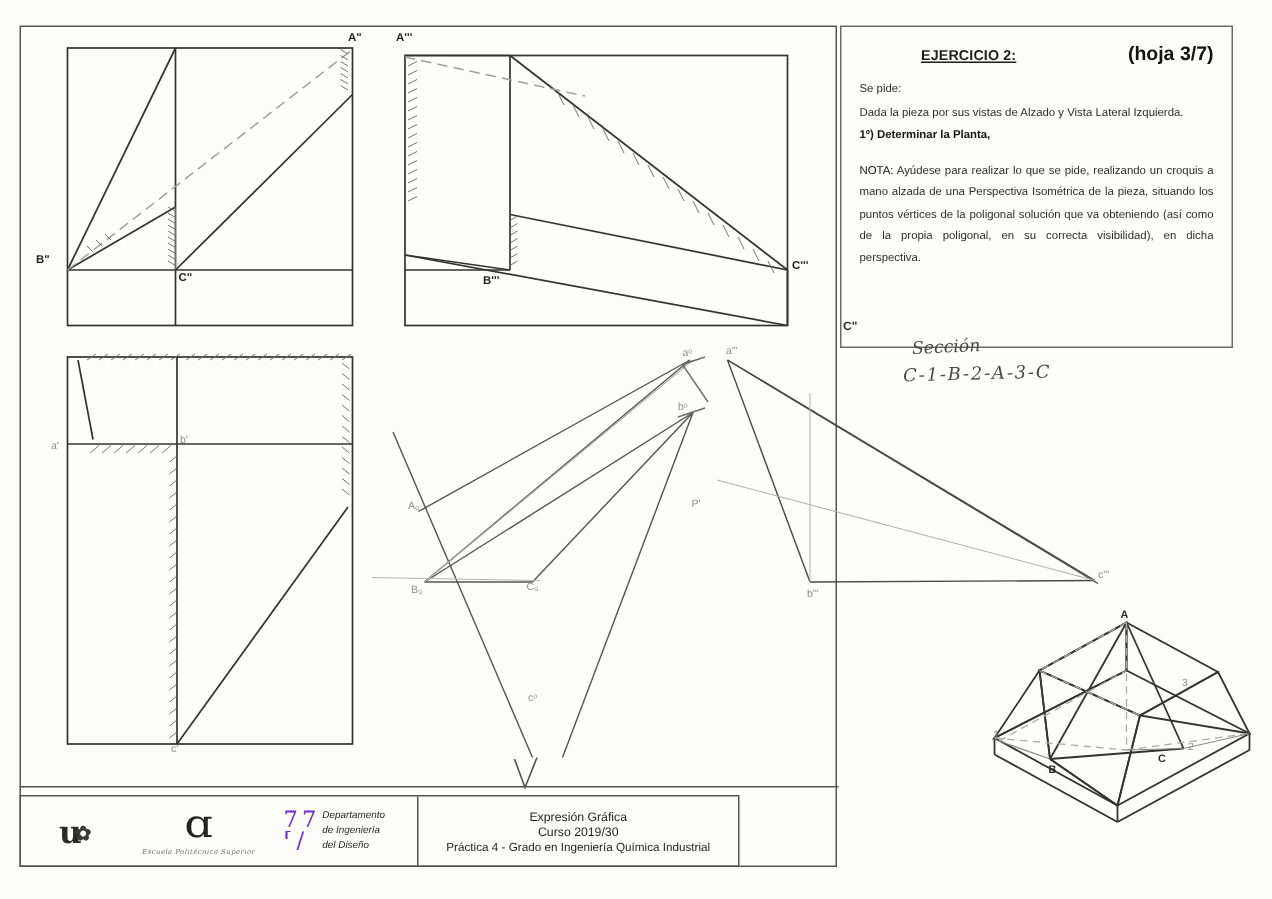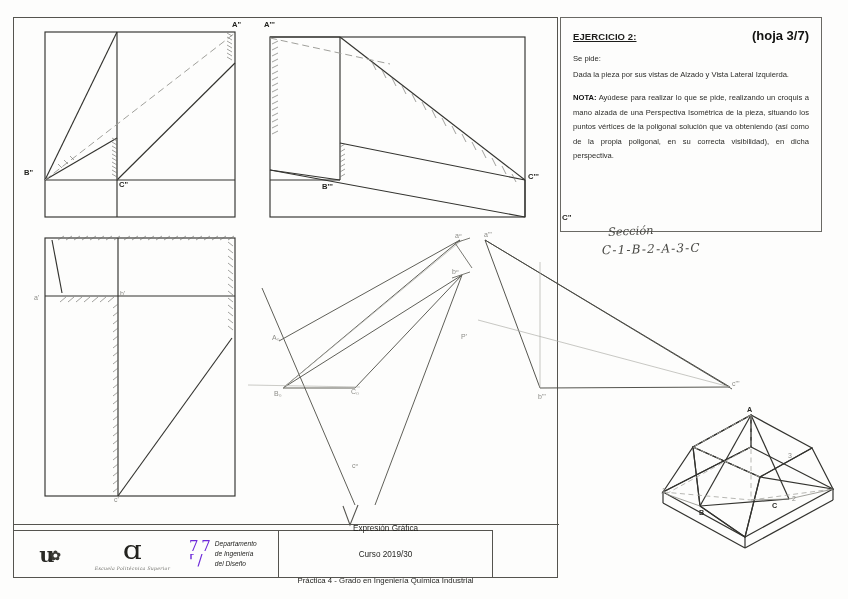--- a/index.html
+++ b/index.html
@@ -49,37 +49,38 @@
     justify-content: space-between;
     align-items: baseline;
     margin-bottom: 9px;
   }
   .panel-title {
     font-size: 9.5px;
     font-weight: bold;
     color: #1d1d1b;
     text-decoration: underline;
     letter-spacing: .1px;
+    margin-left: 41px;
   }
   .panel-sheet {
     font-size: 13px;
     font-weight: bold;
     color: #121210;
   }
   .panel-p {
     font-size: 7.6px;
     line-height: 1.92;
     color: #2b2b28;
     text-align: justify;
     margin: 0 0 1px 0;
   }
   .panel-p.b { font-weight: bold; color: #16160f; }
   .panel-p.just { text-align: justify; text-align-last: left; }
   .nota-block { margin-top: 9px; }
-  .nota-lead { font-weight: bold; color: #101010; }
+  .nota-lead { font-weight: normal; color: #101010; }
   .stray-label {
     position: absolute;
     left: 562px;
     top: 213px;
     font-size: 8px;
     font-weight: bold;
     color: #2a2a26;
   }
   
   .hand {
@@ -116,21 +117,21 @@
     align-items: center;
     border-right: 1.2px solid #55544f;
     box-sizing: border-box;
   }
   .tb-right {
     flex: 1;
     display: flex;
     flex-direction: column;
     align-items: center;
     justify-content: center;
-    gap: 17px;
+    gap: 1px;
     padding: 0 4px;
     box-sizing: border-box;
   }
   .tb-line { font-size: 8.2px; color: #1f1f1c; }
   .tb-line.small { font-size: 7.8px; }
   .logo-upv {
     width: 66px;
     display: flex; align-items: center; justify-content: center;
     font-family: "DejaVu Serif", serif;
     font-size: 21px;
@@ -552,20 +553,21 @@
   <div class="lbl-lt" style="left:792px; top:495px;">2</div>
   <div class="lbl-lt" style="left:788px; top:452px;">3</div>
 
   <div class="panel">
     <div class="panel-head">
       <span class="panel-title">EJERCICIO 2:</span>
       <span class="panel-sheet">(hoja 3/7)</span>
     </div>
     <p class="panel-p">Se pide:</p>
     <p class="panel-p">Dada la pieza por sus vistas de Alzado y Vista Lateral Izquierda.</p>
+    <p class="panel-p b">1º) Determinar la Planta,</p>
     <p class="panel-p just nota-block"><span class="nota-lead">NOTA:</span><span> Ayúdese para realizar lo que se pide, realizando un croquis a mano alzada de una Perspectiva Isométrica de la pieza, situando los puntos vértices de la poligonal solución que va obteniendo (así como de la propia poligonal, en su correcta visibilidad), en dicha perspectiva.</span></p>
   </div>
   <div class="stray-label">C"</div>
 
   <div class="hand hand-1">Sección</div>
   <div class="hand hand-2">C-1-B-2-A-3-C</div>
 
   <div class="titleblock">
     <div class="tb-left">
       <div class="logo-upv">

